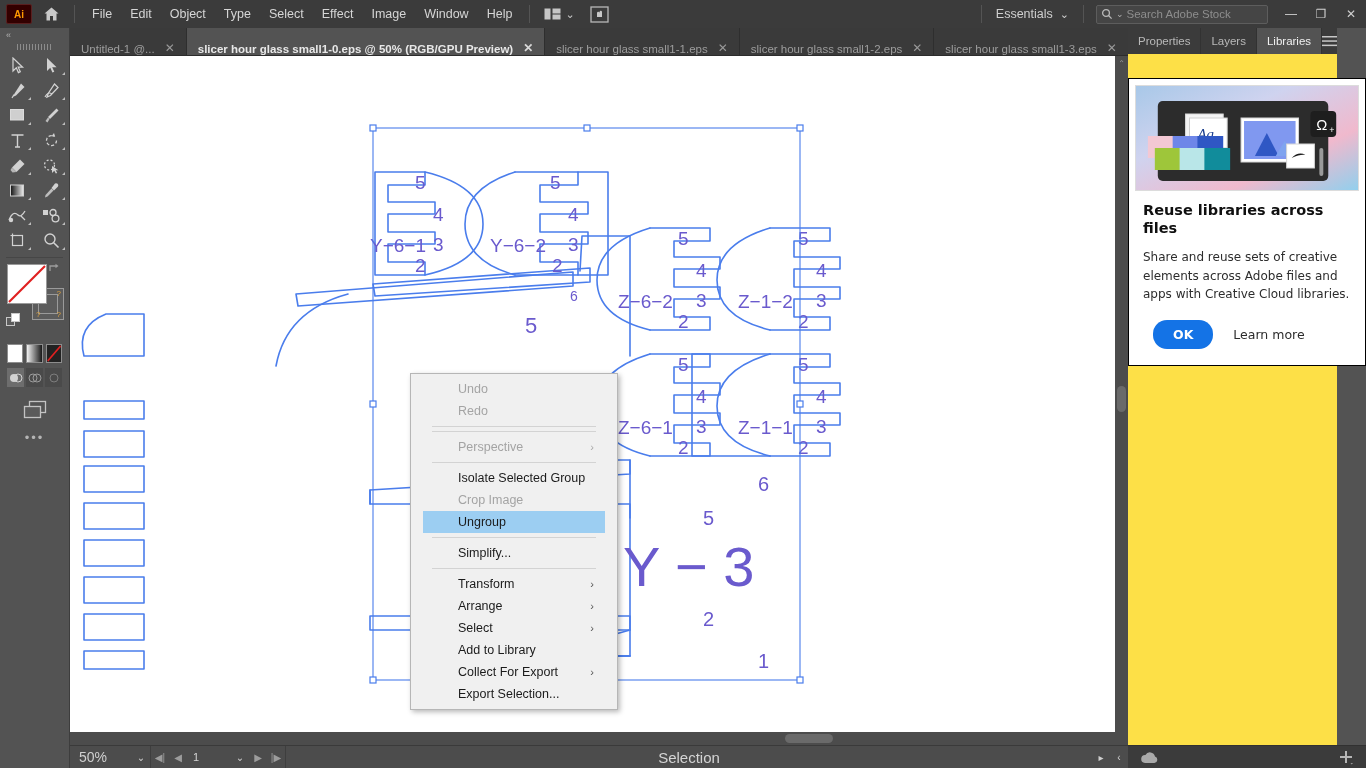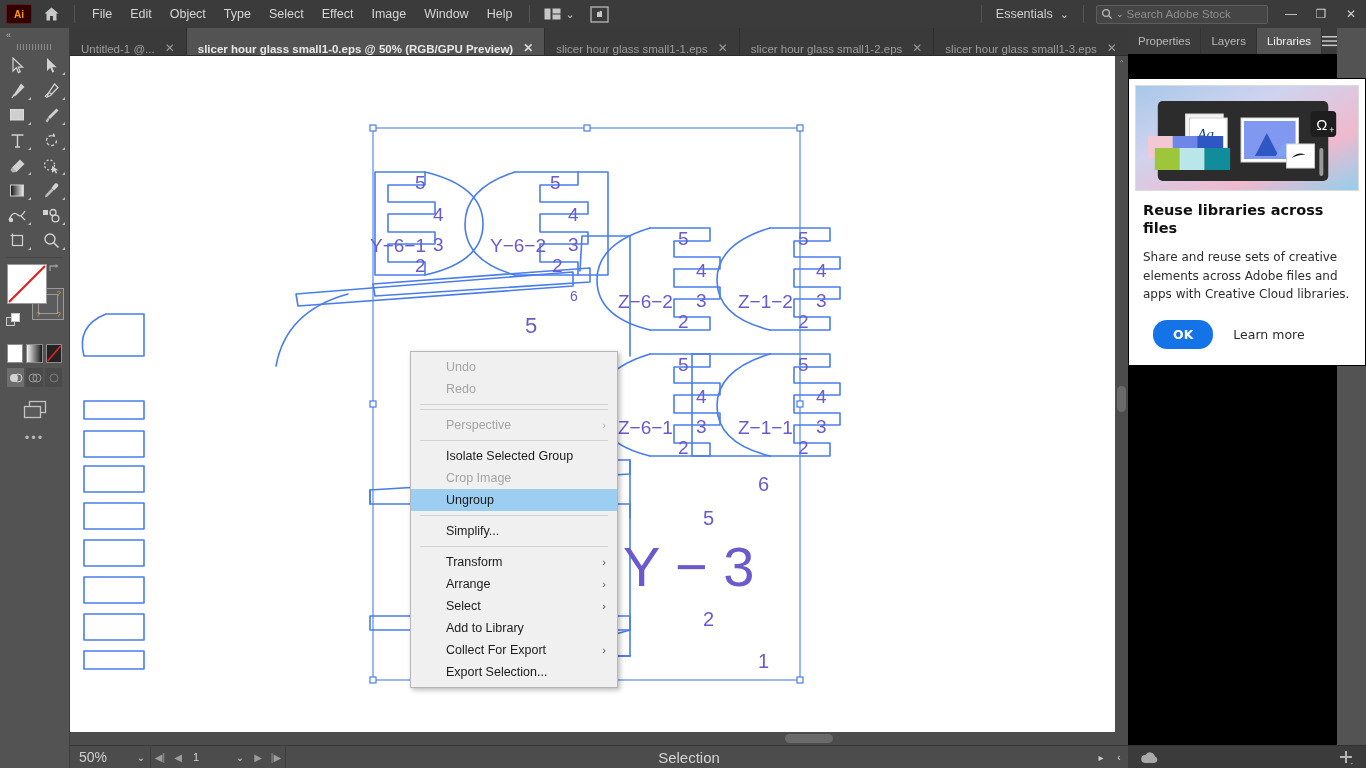--- a/index.html
+++ b/index.html
@@ -123,40 +123,40 @@
 
   .vscroll {
     position:absolute; right:0; top:0; width:13px; height:689px; background:#4c4c4c;
   }
   .vscroll .arw { height:14px; display:flex;align-items:center;justify-content:center; color:#9b9b9b; font-size:8px;}
   .vscroll .arw.bot { position:absolute; bottom:0; left:0; right:0; }
   .vscroll .thumb { position:absolute; left:2px; top:330px; width:9px; height:26px; background:#6a6a6a; border-radius:5px; }
 
   
   .ctxmenu {
-    position:absolute; left:410px; top:351px; width:208px;
+    position:absolute; left:410px; top:373px; width:208px;
     background:#f0f0f0; border:1px solid #b6b6b6;
     box-shadow:2px 2px 5px rgba(0,0,0,0.28);
-    padding:4px 0; z-index:40;
+    padding:4px 12px; z-index:40;
   }
   .ctxitem {
     height:22px; display:flex; align-items:center;
     padding:0 10px 0 35px; font-size:12.5px; color:#1b1b1b;
     position:relative; cursor:default;
   }
   .ctxitem.disabled { color:#a4a4a4; }
   .ctxitem.hl { background:#9ccef2; }
   .ctxitem .sub { position:absolute; right:11px; color:#555; font-size:11px; }
   .ctxitem.disabled .sub { color:#a8a8a8; }
   .ctxsep { height:1px; background:#d3d3d3; margin:4px 9px; }
 
   
   .rightpanel {
     position:absolute; left:1128px; top:28px; width:209px; height:740px;
-    background:#000000;
+    background:#fde047;
   }
   .panel-tabs { display:flex; height:26px; background:#3b3b3b; align-items:stretch; }
   .ptab {
     display:flex; align-items:center; padding:0 10px; font-size:11.5px; color:#b9b9b9;
     background:#3b3b3b; border-right:1px solid #323232; cursor:default;
   }
   .ptab.active { background:#535353; color:#f0f0f0; }
   .panel-burger { margin-left:auto; width:26px; display:flex; align-items:center; justify-content:center; color:#c7c7c7;}
   .card {
     position:absolute; left:0px; top:50px; width:238px; background:#ffffff;

